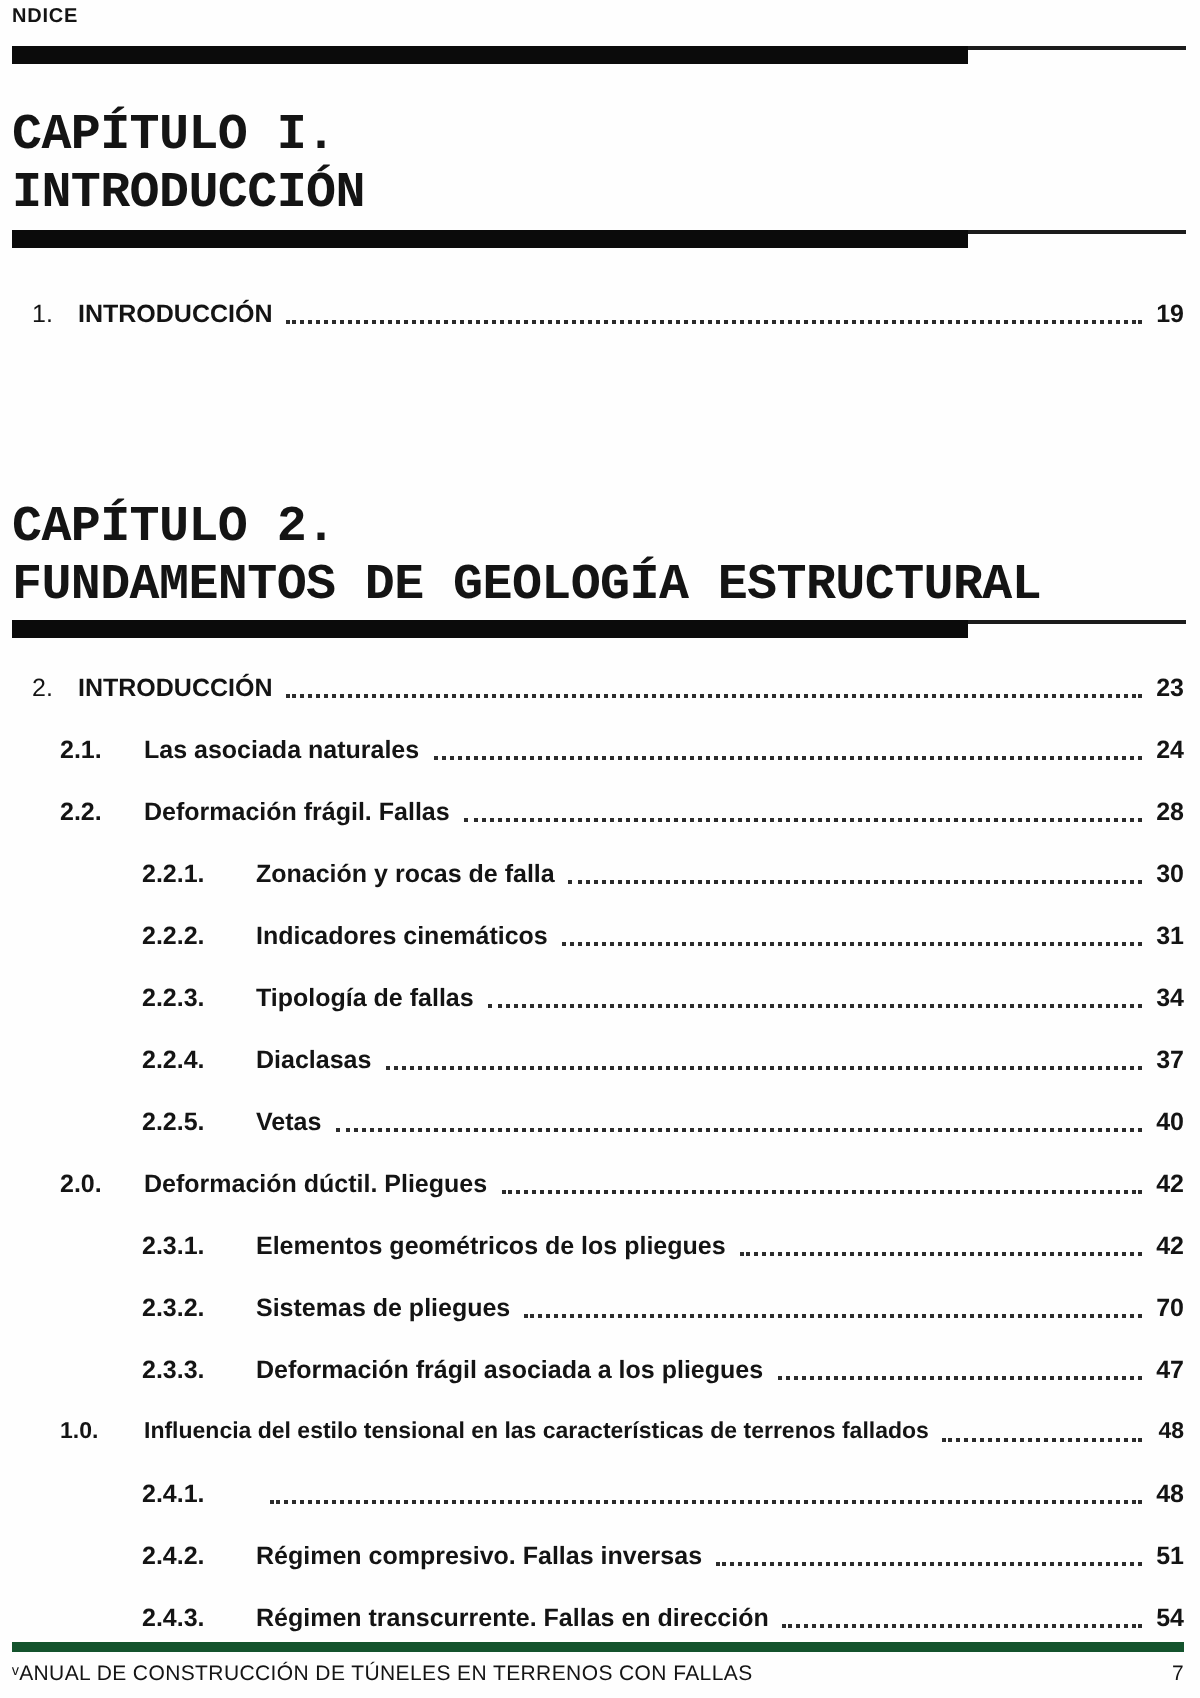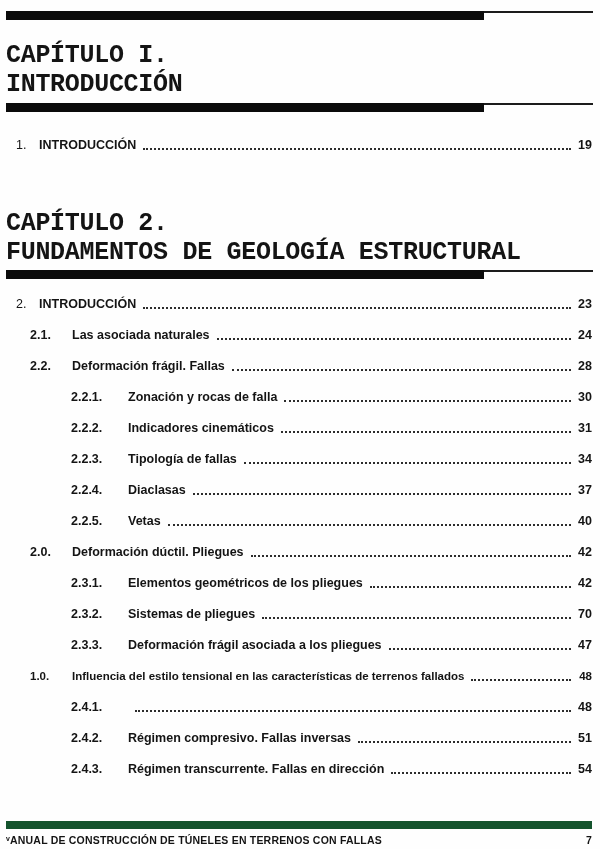--- a/index.html
+++ b/index.html
@@ -24,21 +24,21 @@
   .bar .thin  { position:absolute; left:478px; top:0; height:2px; width:109px; background:#1c1c1c; }
   .bar1 { margin-top:9px; }
   .bar2 { margin-top:4px; }
   .bar3 { margin-top:3px; }
   
   .chapter-title {
     margin:0; font-size:25px; line-height:29px;
     font-weight:700; letter-spacing:-.3px;font-family:Liberation Mono, monospace;
   }
   .ch1 { margin-top:21px; }
-  .ch2 { margin-top:56px; }
+  .ch2 { margin-top:84px; }
   
   .toc1 { margin-top:26px; }
   .toc2 { margin-top:18px; }
   .row {
     display:flex; align-items:baseline;
     font-size:12.5px; line-height:15px;
     margin-bottom:16px;
   }
   .row .num { flex:0 0 auto; }
   .lvl1 { padding-left:10px; }
@@ -53,31 +53,32 @@
   .leader {
     flex:1 1 auto; min-width:10px;
     border-bottom:2px dotted #2c2c2c;
     align-self:flex-end;
     margin:0 4px 3px 7px;
   }
   .pg { font-weight:700; min-width:17px; text-align:right; flex:0 0 auto; }
   
   .footer {
     position:absolute; left:6px; right:8px; top:821px;
-    border-top:8px solid #14532d;
+    border-top:5px solid #14532d;
     padding-top:5px;
     display:flex; justify-content:space-between; align-items:baseline;
-    font-size:10.5px; font-weight:700; letter-spacing:.2px;
+    font-size:10.5px; font-weight:400; letter-spacing:.2px;
   }
 </style>
 </head>
 <body>
 
 <div class="page">
 
+  <div class="running-head">NDICE</div>
 
   <div class="bar bar1">
     <div class="thick"></div>
     <div class="thin"></div>
   </div>
 
   <h1 class="chapter-title ch1">
     <span>CAPÍTULO I.</span><br>
     <span>INTRODUCCIÓN</span>
   </h1>

